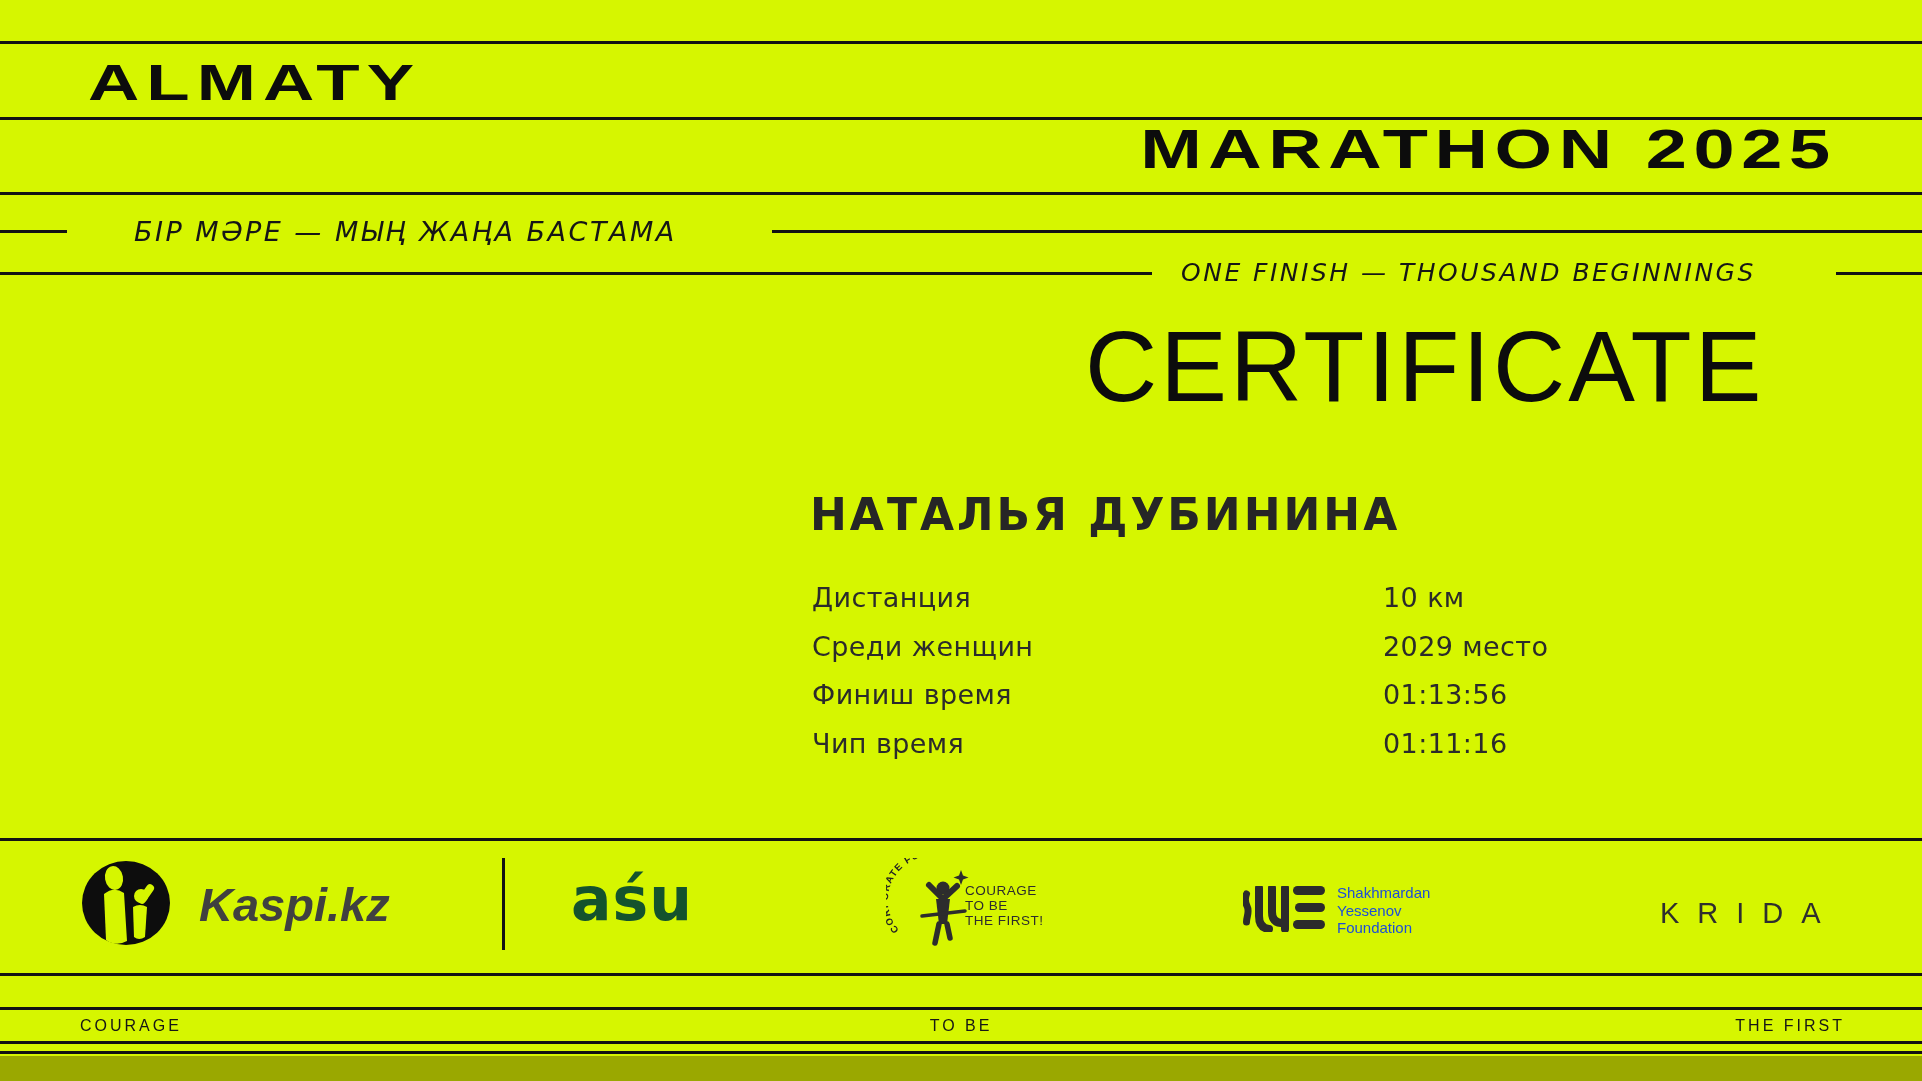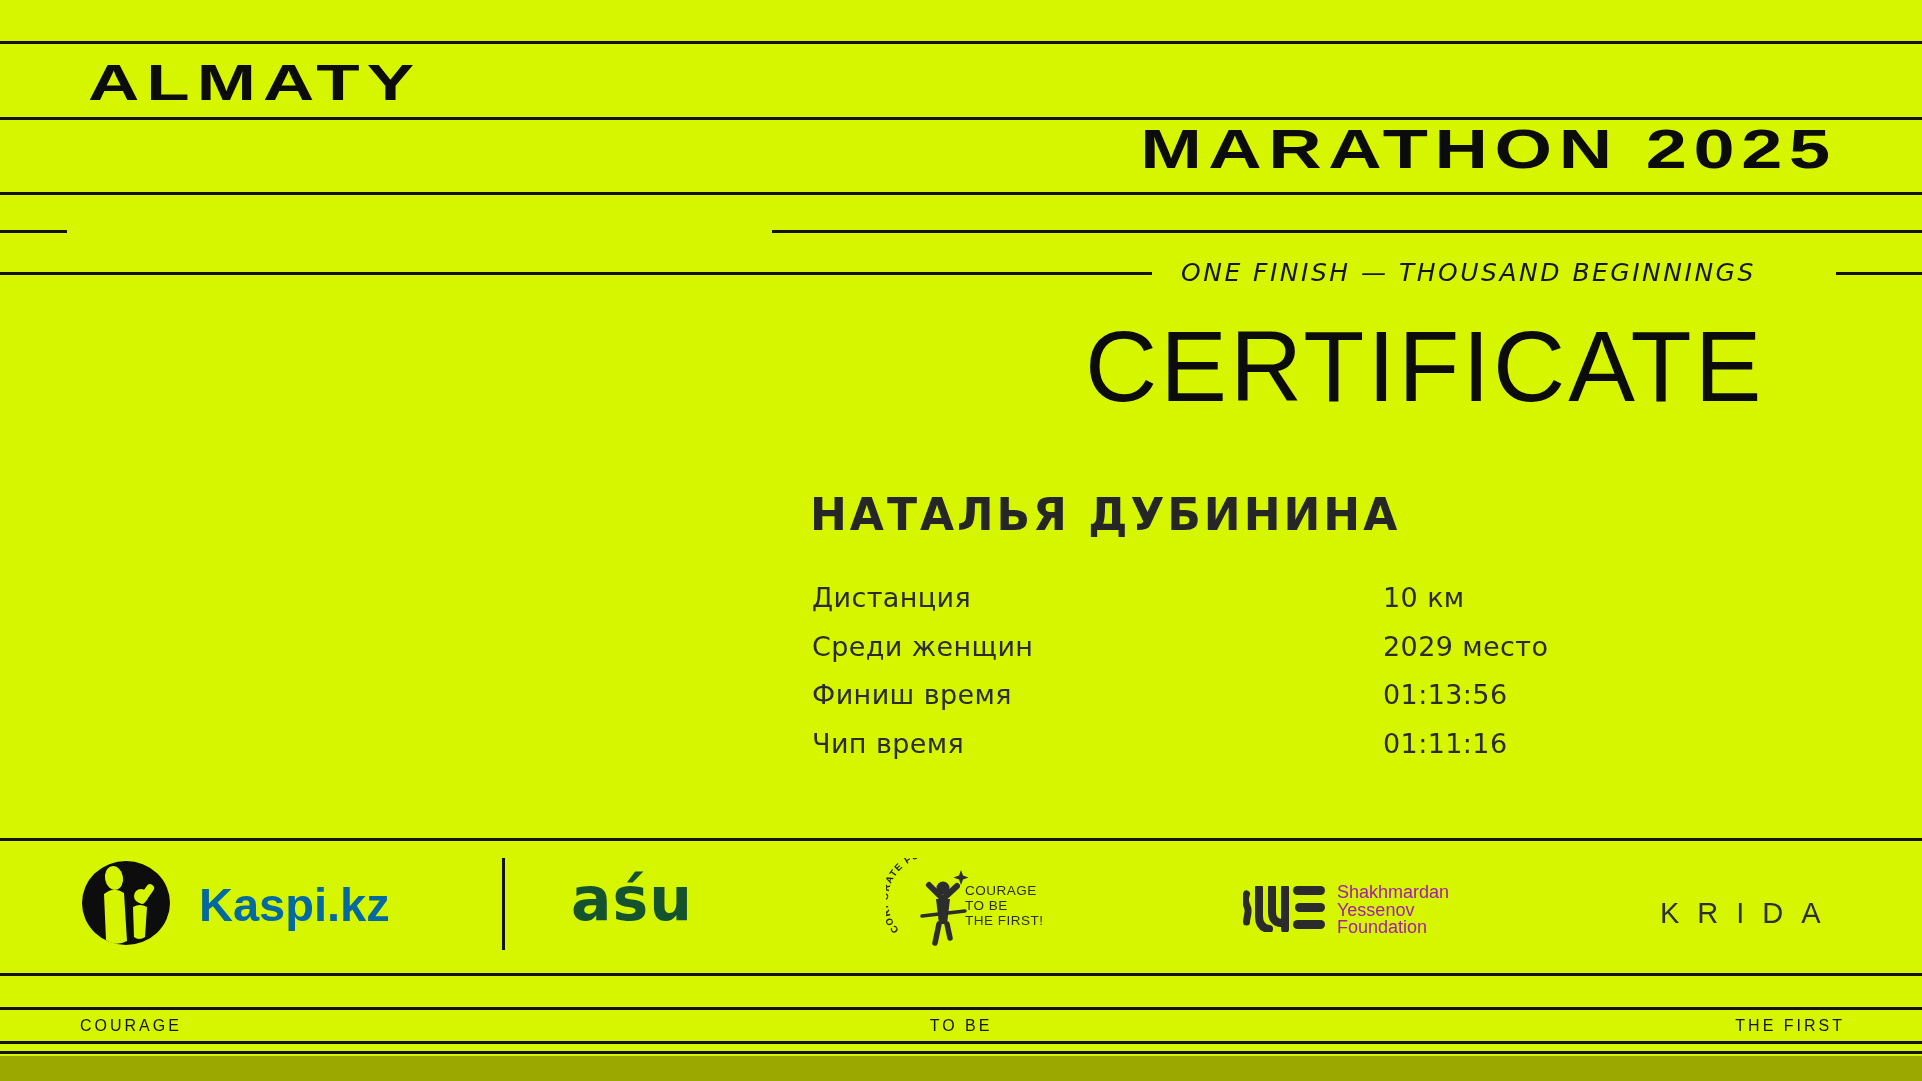--- a/index.html
+++ b/index.html
@@ -36,47 +36,48 @@
     color:#262626;white-space:nowrap;font-family:"DejaVu Sans", sans-serif;
   }
   .results{left:812px;top:582px;font-family:"DejaVu Sans", sans-serif;}
   .result-row{position:relative;height:48.5px;width:700px;}
   .result-label,.result-value{
     position:absolute;top:0;font-size:27px;color:#2b2b2b;white-space:nowrap;letter-spacing:0.4px;
   }
   .result-value{left:571px;}
 
   .kaspi-word{
-    left:199px;top:877px;font-size:47px;font-weight:bold;color:#0369a1;letter-spacing:0px;white-space:nowrap;
+    left:199px;top:877px;font-size:47px;font-weight:bold;color:#404040;letter-spacing:0px;white-space:nowrap;font-style:italic;
   }
   .asu-word{
     left:571px;top:864px;font-size:60px;font-weight:bold;color:#14532d;
     font-family:"DejaVu Sans", sans-serif;letter-spacing:1px;
   }
   .courage-lines{left:965px;top:884px;font-size:13.5px;line-height:14.8px;color:#2d2d2d;letter-spacing:0.5px;}
-  .yess-lines{left:1337px;top:884px;font-size:18px;line-height:17.5px;color:#a21caf;}
+  .yess-lines{left:1337px;top:884px;font-size:15px;line-height:17.5px;color:#1d4ed8;}
   .krida-word{
     left:1660px;top:897px;font-size:29px;letter-spacing:18px;color:#2e2e2e;white-space:nowrap;font-weight:400;
   }
   .foot-text{
     top:1017px;font-size:16px;letter-spacing:3px;color:#161616;font-weight:500;white-space:nowrap;
   }
 </style>
 </head>
 <body>
 
 <div class="canvas">
 
   <div class="rule" style="left:0;top:41px;width:1922px;"></div>
   <div class="abs city">ALMATY</div>
   <div class="rule" style="left:0;top:117px;width:1922px;"></div>
   <div class="abs event">MARATHON 2025</div>
   <div class="rule" style="left:0;top:192px;width:1922px;"></div>
 
   <div class="rule" style="left:0;top:230px;width:67px;"></div>
+  <div class="abs slogan slogan-kk">БІР МӘРЕ — МЫҢ ЖАҢА БАСТАМА</div>
   <div class="rule" style="left:772px;top:230px;width:1150px;"></div>
 
   <div class="rule" style="left:0;top:272px;width:1152px;"></div>
   <div class="abs slogan slogan-en">ONE FINISH — THOUSAND BEGINNINGS</div>
   <div class="rule" style="left:1836px;top:272px;width:86px;"></div>
 
   <div class="abs athlete">НАТАЛЬЯ ДУБИНИНА</div>
 
   <div class="abs cert-title">CERTIFICATE</div>
 

